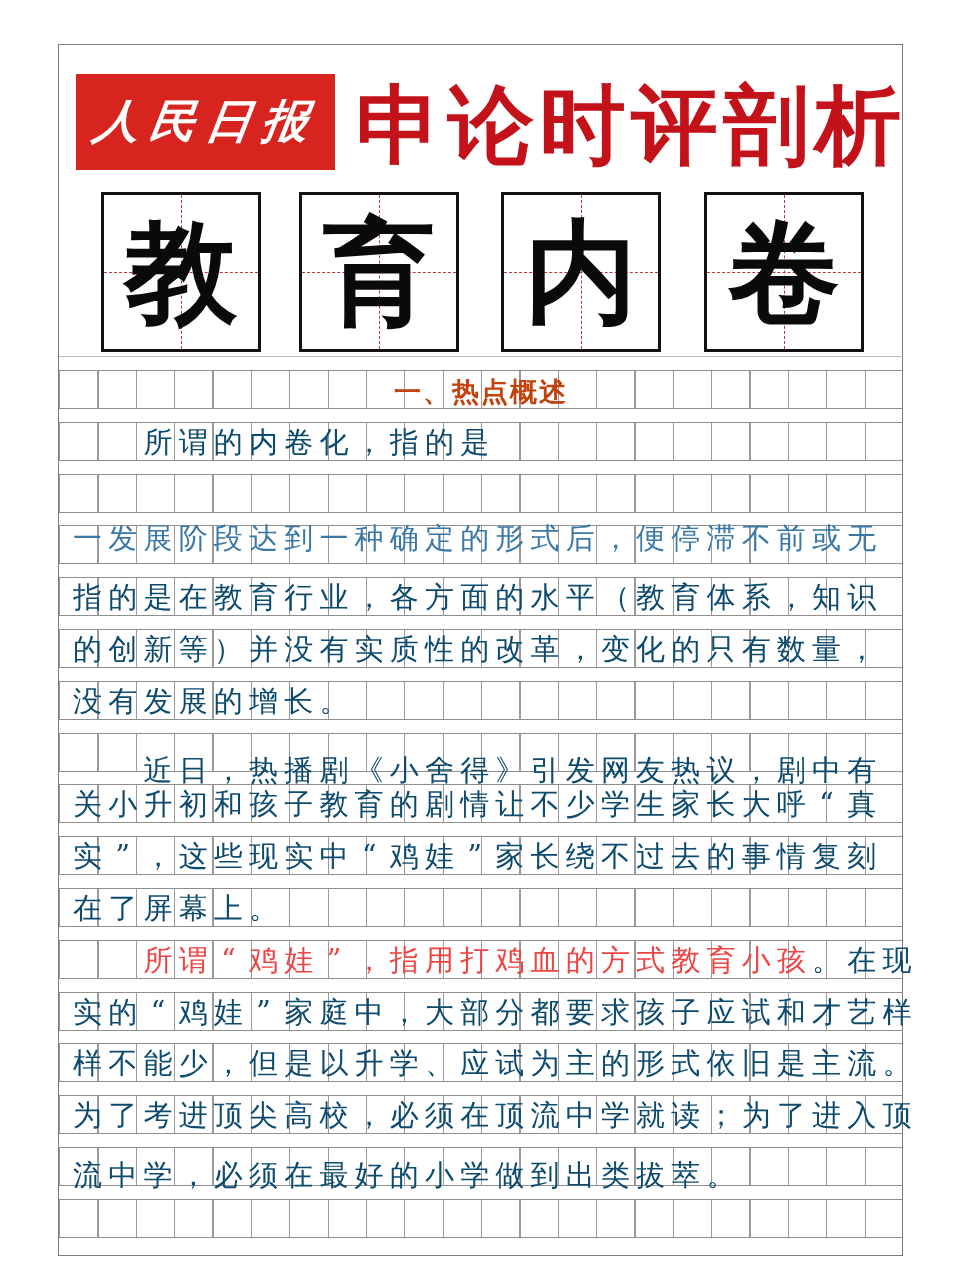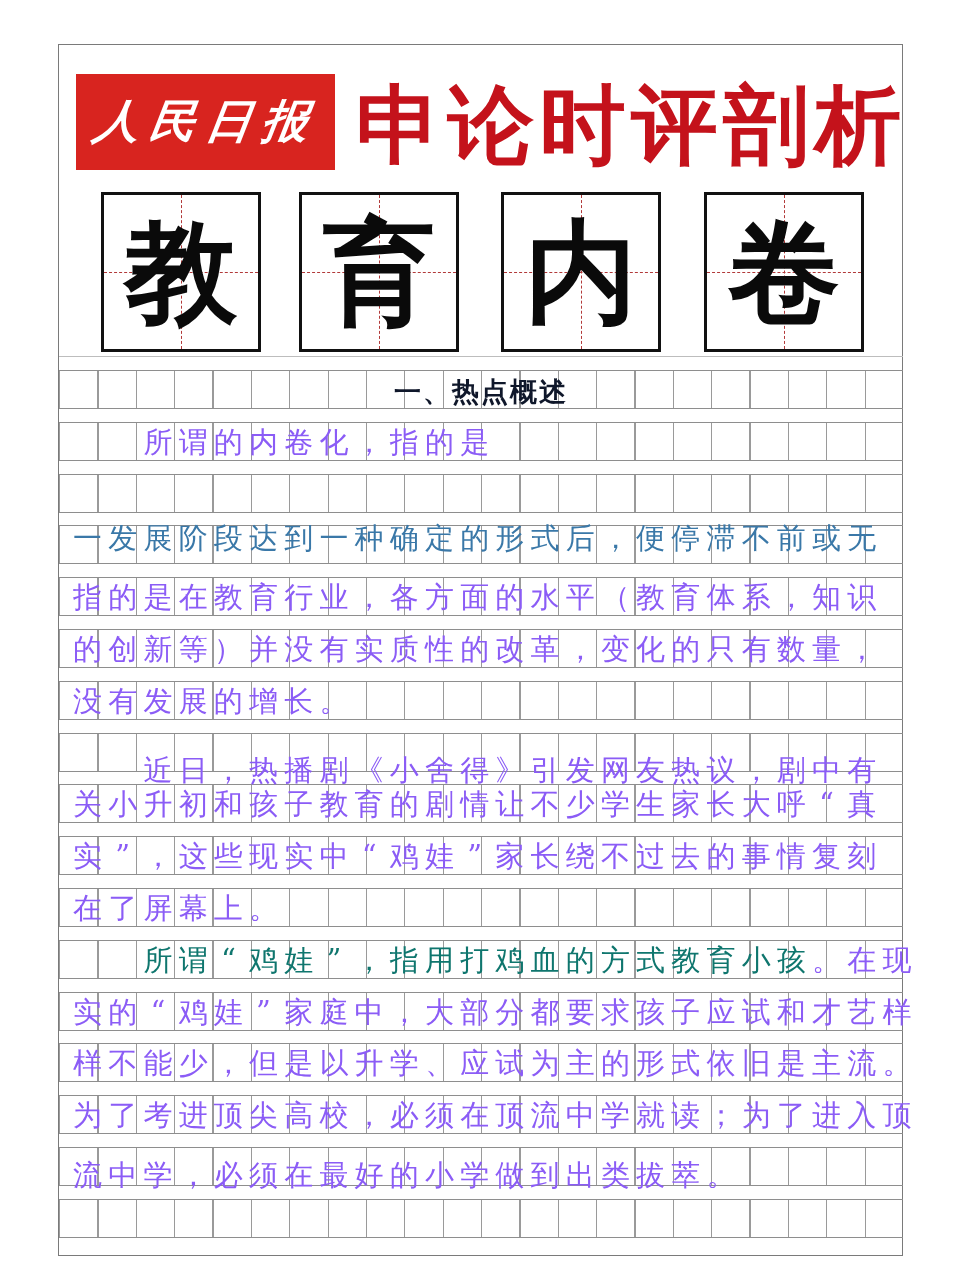--- a/index.html
+++ b/index.html
@@ -12,24 +12,24 @@
   .bigbox { position:absolute; top:192px; width:160px; height:160px; border:3px solid #111; box-sizing:border-box; background:#fff; }
   .bigbox .vline { position:absolute; left:50%; top:0; bottom:0; border-left:1.5px dashed #b23a3a; }
   .bigbox .hline { position:absolute; top:50%; left:0; right:0; border-top:1.5px dashed #b23a3a; }
   .bigbox .ch { position:absolute; inset:0; display:flex; align-items:center; justify-content:center; font-family:"DejaVu Sans","Liberation Sans",sans-serif; font-weight:bold; font-size:112px; color:#0a0a0a; line-height:1; }
   .sepline { position:absolute; left:59px; width:844px; top:356px; border-top:1px solid #bdbdbd; }
   .grid { position:absolute; left:59px; top:370px; width:844px; }
   .grow { position:absolute; left:0; width:844px; height:39px; box-sizing:border-box; border-top:1.5px solid #8e8e8e; border-bottom:1.5px solid #8e8e8e;
     background-image: repeating-linear-gradient(to right, #9a9a9a 0, #9a9a9a 1.2px, transparent 1.2px, transparent 38.36px); }
   .line { position:absolute; left:70px; height:39px; display:flex; align-items:center; font-size:29px; line-height:1; color:#111; white-space:nowrap; }
   .line .c { display:inline-block; width:35.2px; text-align:center; }
-  .heading { position:absolute; top:372px; left:59px; width:844px; height:39px; display:flex; align-items:center; justify-content:center; color:#0f172a; font-weight:bold; font-size:27px; letter-spacing:2px; font-family:"DejaVu Serif",serif; }
+  .heading { position:absolute; top:372px; left:59px; width:844px; height:39px; display:flex; align-items:center; justify-content:center; color:#c2410c; font-weight:bold; font-size:27px; letter-spacing:2px; font-family:"DejaVu Serif",serif; }
   .blue { color:#3a78a8; }
-  .orange { color:#0f766e; }
-  .black { color:#8b5cf6; }
+  .orange { color:#ef4444; }
+  .black { color:#0c4a6e; }
 </style>
 </head>
 <body>
 
 <div class="frame"></div>
 
 <div class="brand">
   <span>人民日报</span>
 </div>
 

